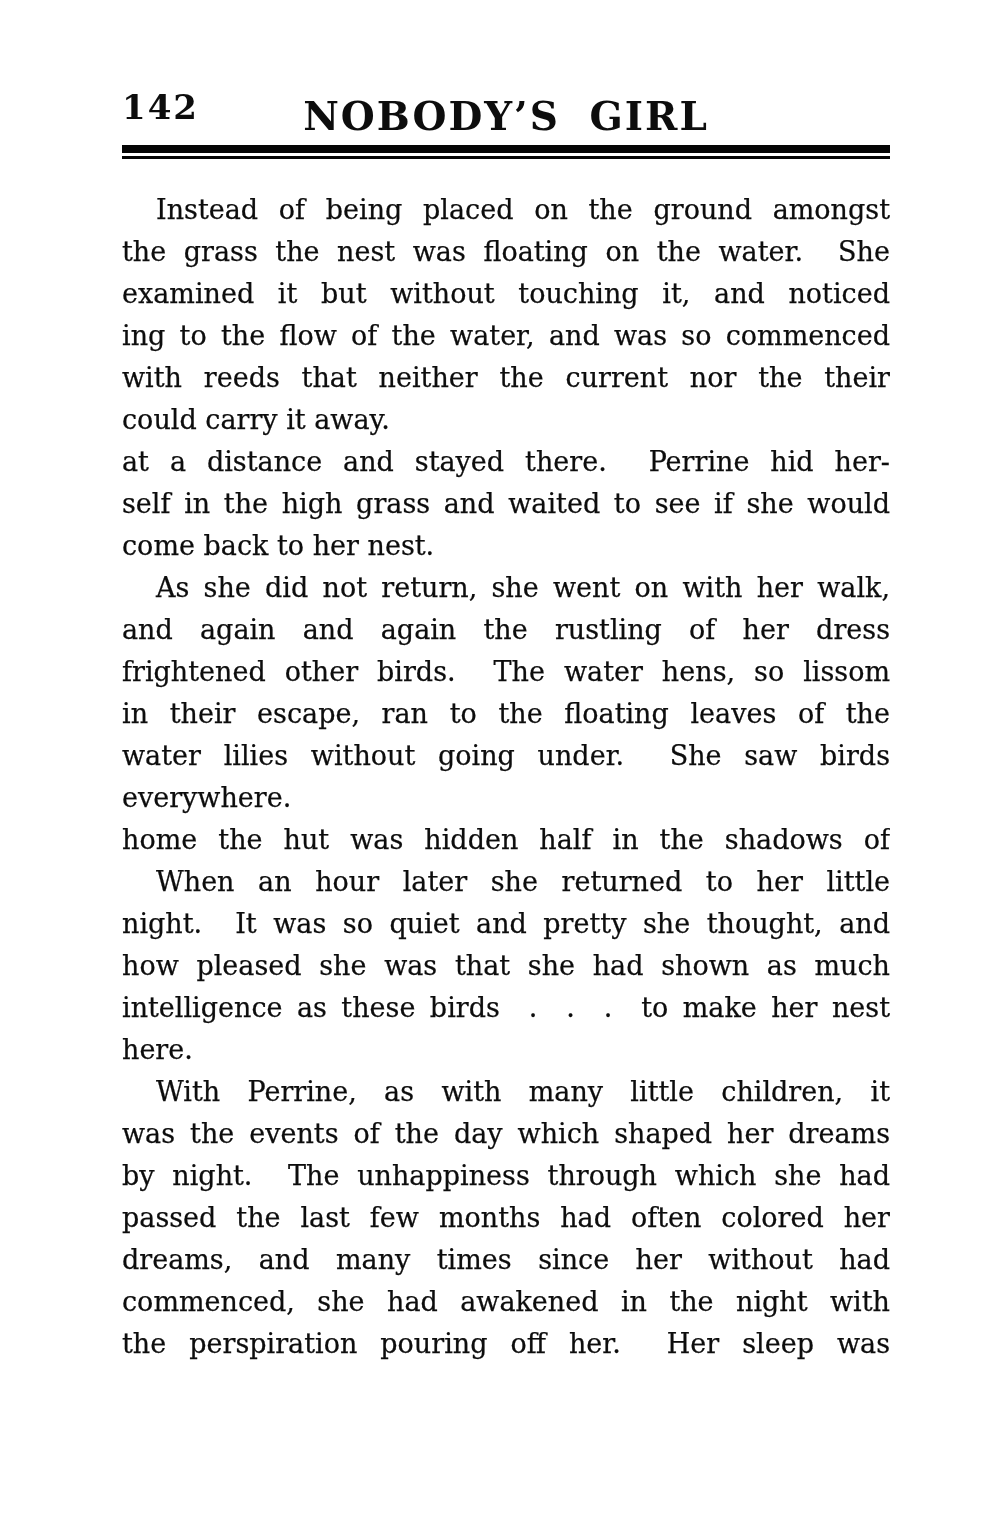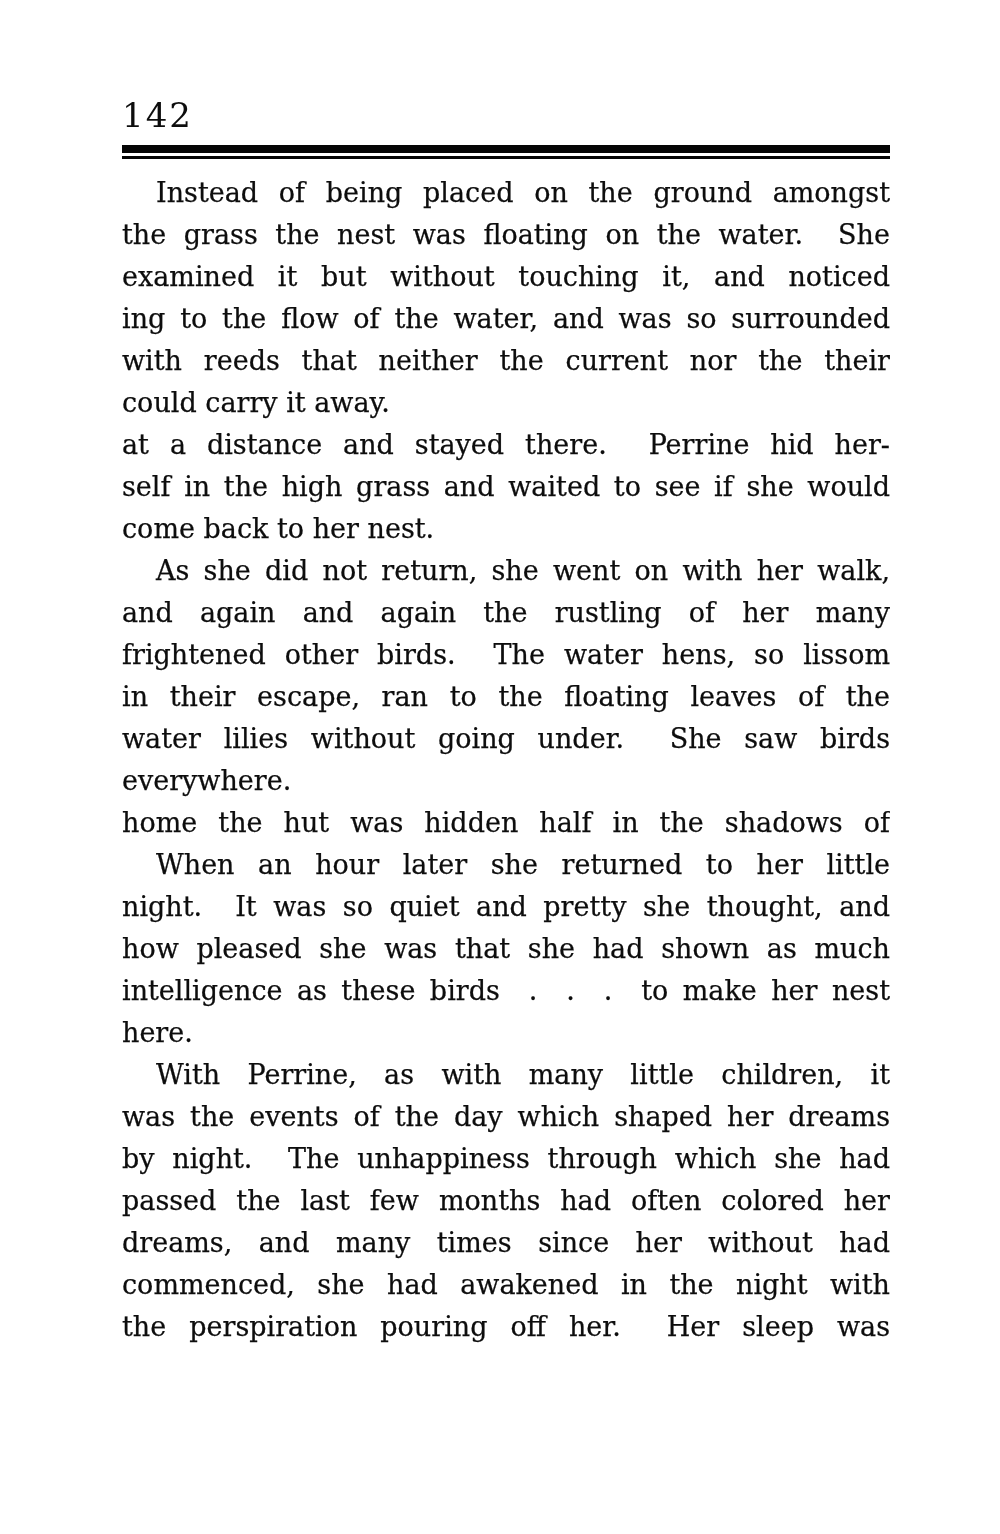--- a/index.html
+++ b/index.html
@@ -22,23 +22,23 @@
     margin-right: 110px; 
   }
   .page-header {
     position: relative;
     padding-top: 88px;
     height: 48px;
   }
   .page-number {
     position: absolute;
     left: 0;
-    bottom: 4px;
+    bottom: 12px;
     font-size: 34px;
-    font-weight: normal;
+    font-weight: bold;
     line-height: 1;
     letter-spacing: 2px;
   }
   .running-title {
     position: absolute;
     left: 50%;
     bottom: 0;
     transform: translateX(-50%);
     font-size: 39px;
     font-weight: bold;
@@ -47,21 +47,21 @@
     word-spacing: 14px;
     white-space: nowrap;
   }
   .header-rule {
     margin-top: 9px;
     height: 3px;               
     border-top: 8px solid #050505;   
     border-bottom: 3px solid #050505;
   }
   .page-text {
-    margin-top: 13px;
+    margin-top: 30px;
     font-size: 27px;
     -webkit-text-stroke: 0.25px #0d0d0d;
   }
   .line {
     height: 42px;
     line-height: 42px;
     text-align: justify;
     text-align-last: justify;
     overflow: hidden;
   }
@@ -72,34 +72,35 @@
     text-align-last: left;
   }
 </style>
 </head>
 <body>
 
 <div class="page">
   <div class="content">
     <div class="page-header">
       <span class="page-number">142</span>
+      <span class="running-title">NOBODY’S GIRL</span>
     </div>
     <div class="header-rule"></div>
     <div class="page-text">
         <div class="line first">Instead of being placed on the ground amongst</div>
         <div class="line">the grass the nest was floating on the water.&nbsp; She</div>
         <div class="line">examined it but without touching it, and noticed</div>
-        <div class="line">ing to the flow of the water, and was so surrounded</div>
+        <div class="line">ing to the flow of the water, and was so commenced</div>
         <div class="line">with reeds that neither the current nor the their</div>
         <div class="line last">could carry it away.</div>
         <div class="line">at a distance and stayed there.&nbsp; Perrine hid her-</div>
         <div class="line">self in the high grass and waited to see if she would</div>
         <div class="line last">come back to her nest.</div>
         <div class="line first">As she did not return, she went on with her walk,</div>
-        <div class="line">and again and again the rustling of her many</div>
+        <div class="line">and again and again the rustling of her dress</div>
         <div class="line">frightened other birds.&nbsp; The water hens, so lissom</div>
         <div class="line">in their escape, ran to the floating leaves of the</div>
         <div class="line">water lilies without going under.&nbsp; She saw birds</div>
         <div class="line last">everywhere.</div>
         <div class="line">home the hut was hidden half in the shadows of</div>
         <div class="line first">When an hour later she returned to her little</div>
         <div class="line">night.&nbsp; It was so quiet and pretty she thought, and</div>
         <div class="line">how pleased she was that she had shown as much</div>
         <div class="line">intelligence as these birds&nbsp; .&nbsp; .&nbsp; .&nbsp; to make her nest</div>
         <div class="line last">here.</div>

